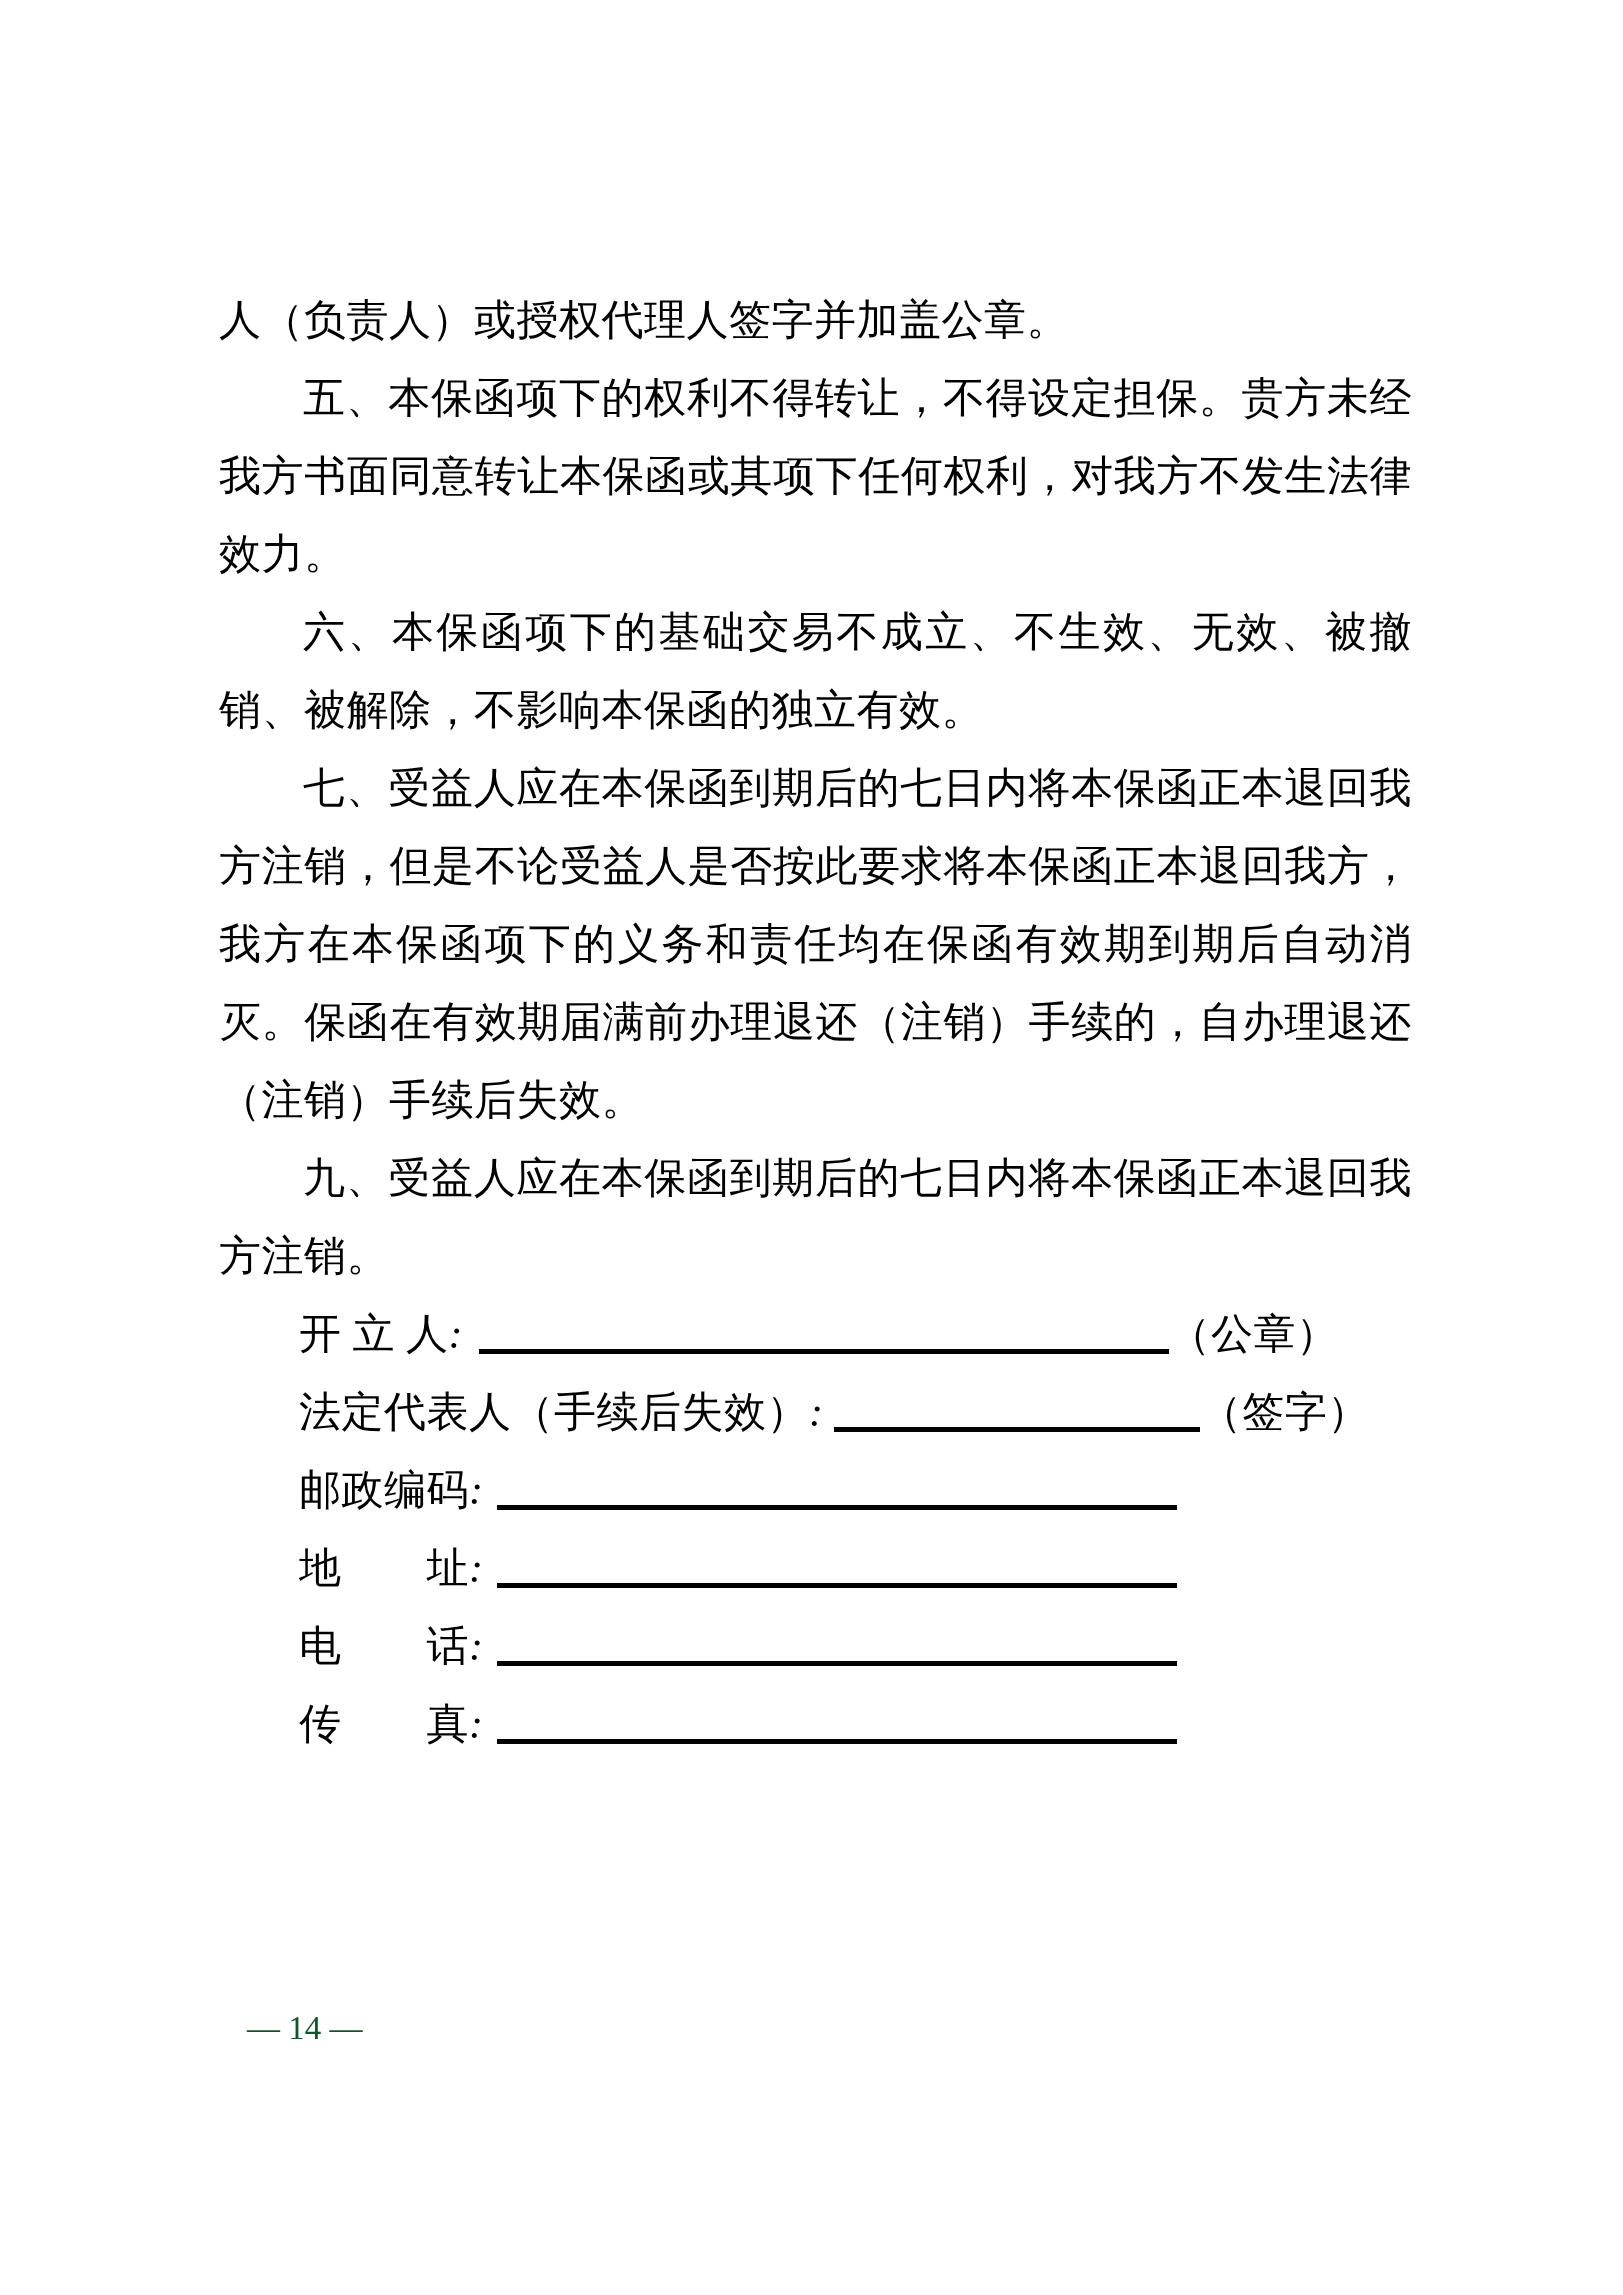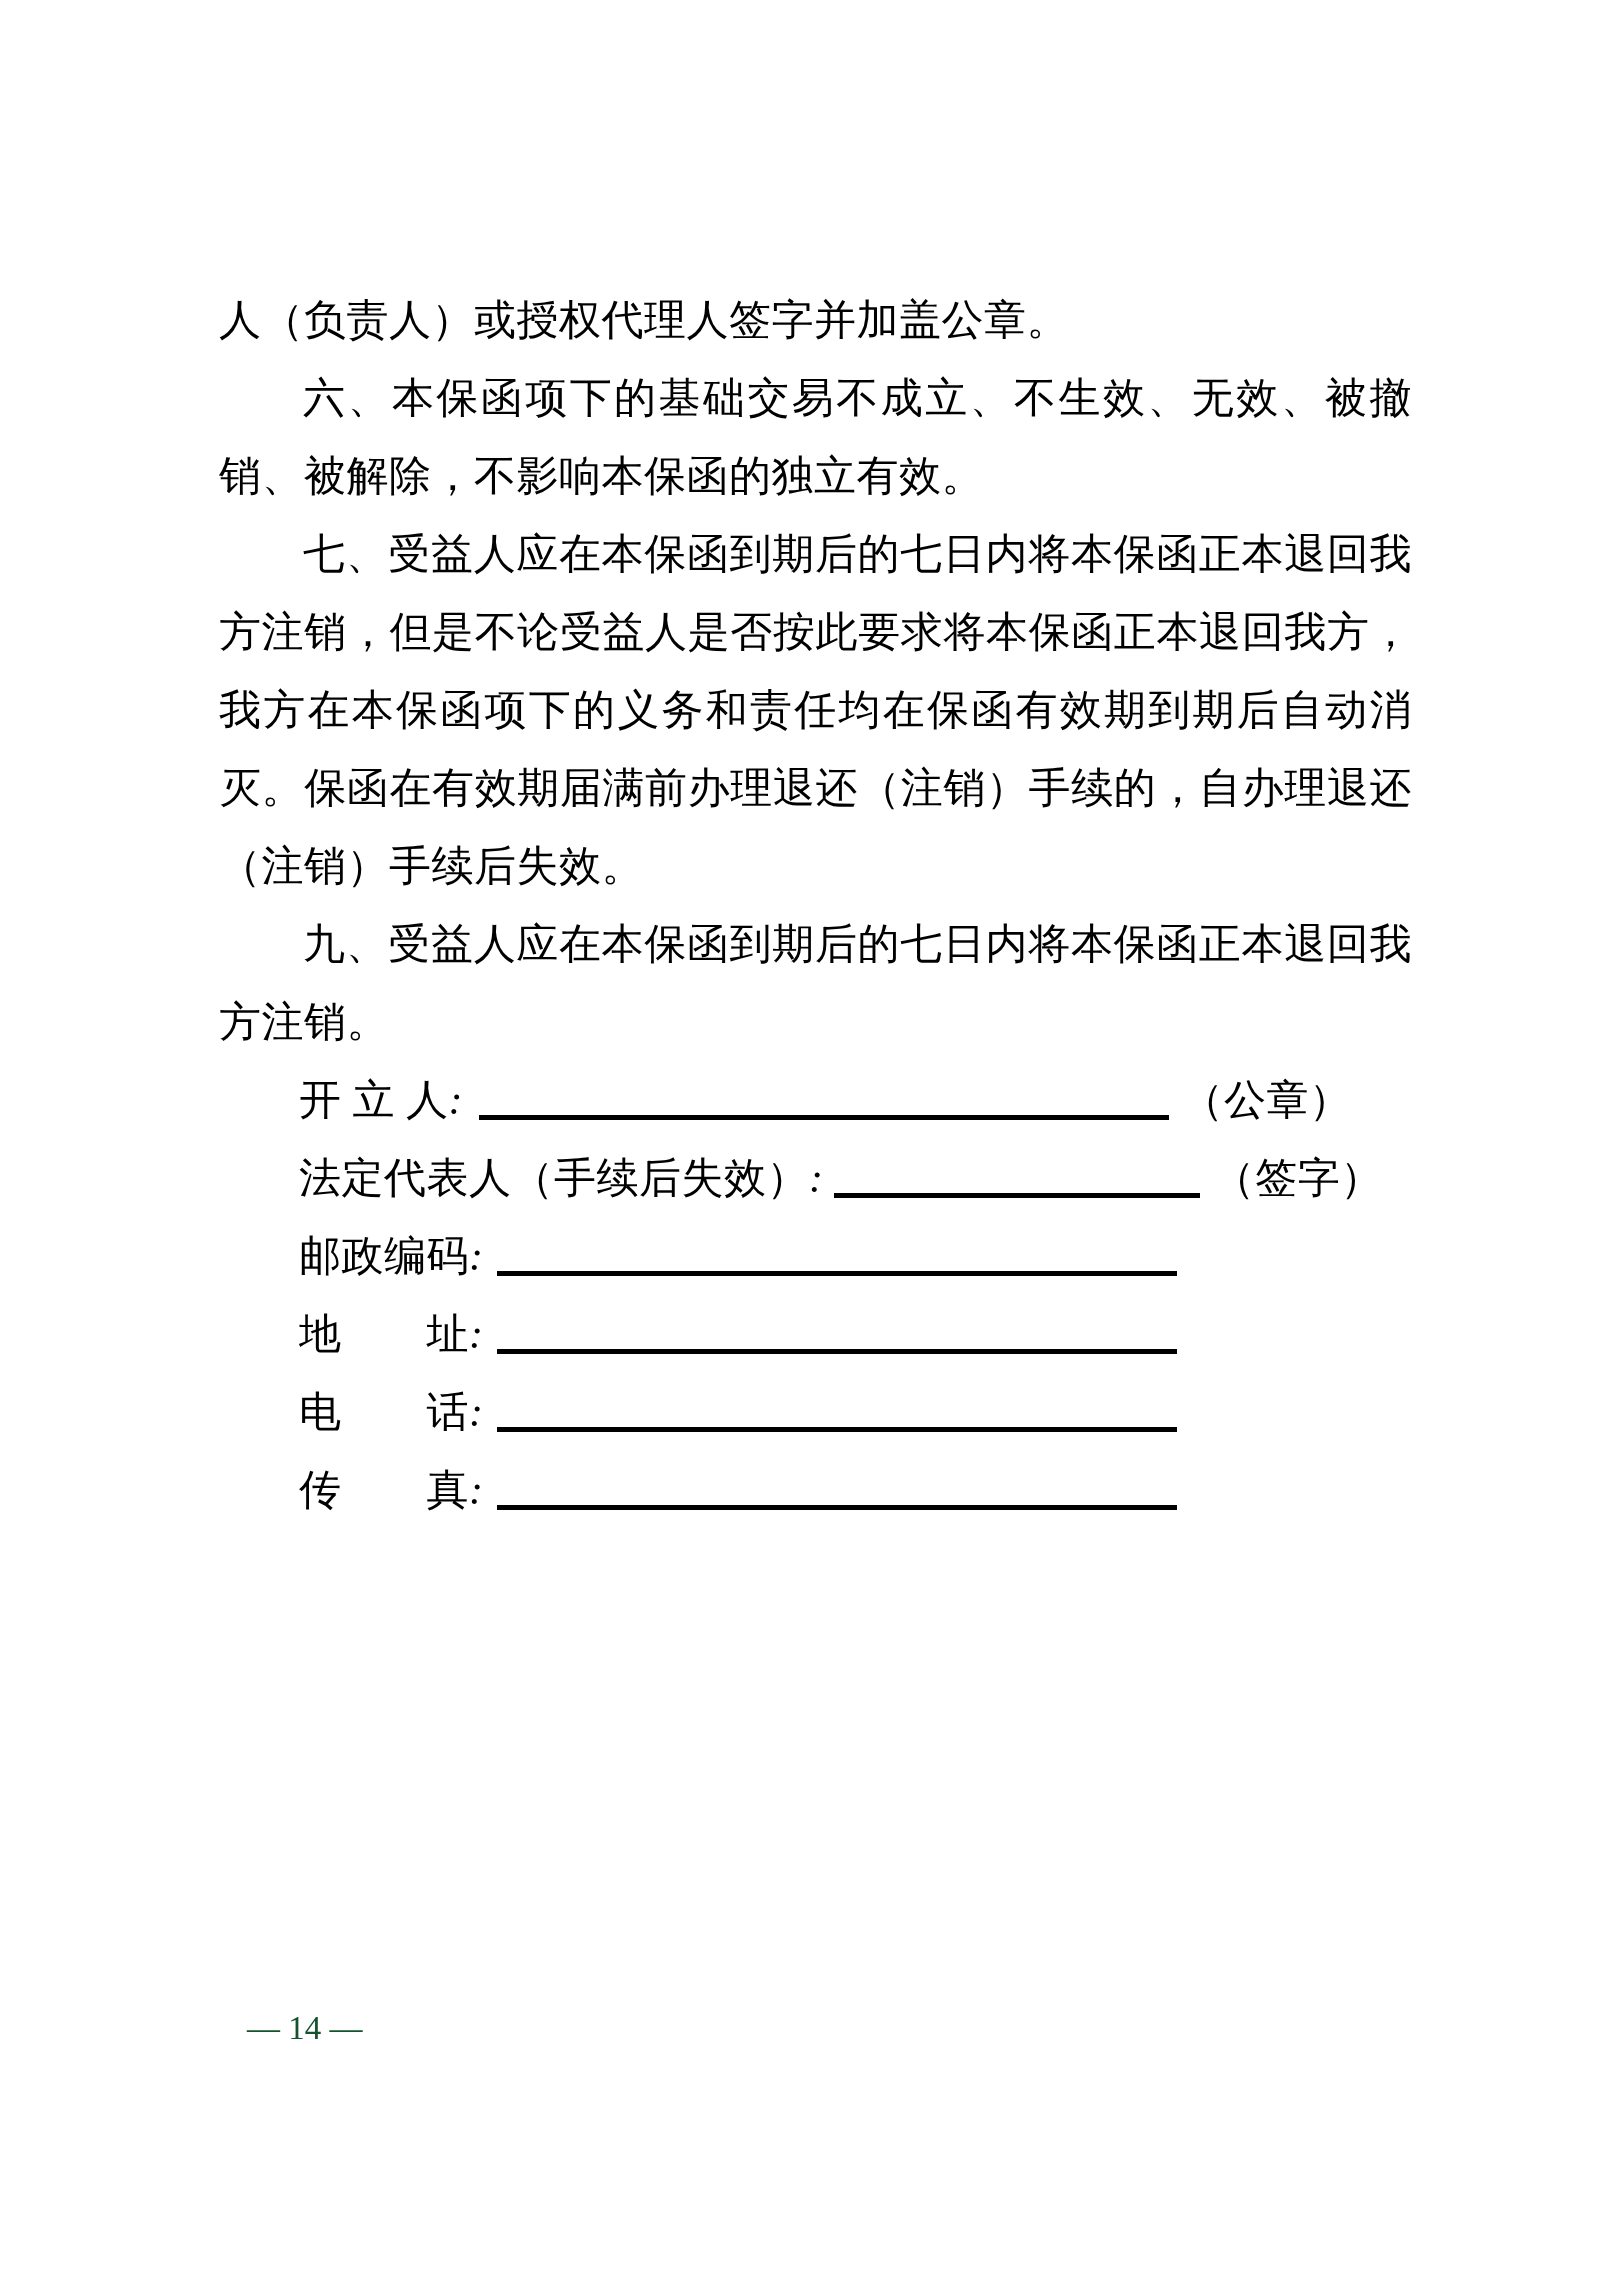--- a/index.html
+++ b/index.html
@@ -52,21 +52,21 @@
     padding-left: 80px;
     text-indent: 0;
     white-space: nowrap;
     text-align: left;
   }
   .w-long { width: 690px; margin-left: 15.5px; }
   .w-sig  { width: 366px;  margin-left: 10.3px; }
   .w-med  { width: 680px; margin-left: 13px; }
   .w-year { width: 139px;  margin-left: 13px; }
   .w-md   { width: 85px;  margin-left: 5.2px; }
-  .sfx    { margin-left: 13px; }
+  .sfx    { }
   
   .footer {
     position: absolute;
     left: 247px;
     top: 2008px;
     font-size: 33px;
     line-height: 41px;
     font-style: normal;
     font-family: "Liberation Serif", "DejaVu Serif", serif;
     color: #14532d;
@@ -74,20 +74,21 @@
   }
 </style>
 </head>
 <body>
 
 <div class="page">
   <div class="content">
 
     <p class="para no-indent">人（负责人）或授权代理人签字并加盖公章。</p>
 
+    <p class="para">五、本保函项下的权利不得转让，不得设定担保。贵方未经我方书面同意转让本保函或其项下任何权利，对我方不发生法律效力。</p>
 
     <p class="para">六、本保函项下的基础交易不成立、不生效、无效、被撤销、被解除，不影响本保函的独立有效。</p>
 
     <p class="para">七、受益人应在本保函到期后的七日内将本保函正本退回我方注销，但是不论受益人是否按此要求将本保函正本退回我方，我方在本保函项下的义务和责任均在保函有效期到期后自动消灭。保函在有效期届满前办理退还（注销）手续的，自办理退还（注销）手续后失效。</p>
 
 
     <p class="para">九、受益人应在本保函到期后的七日内将本保函正本退回我方注销。</p>
 
     <p class="sig-row"><span class="lbl">开 立 人:</span><span class="blank w-long"></span><span class="sfx">（公章）</span></p>
 

